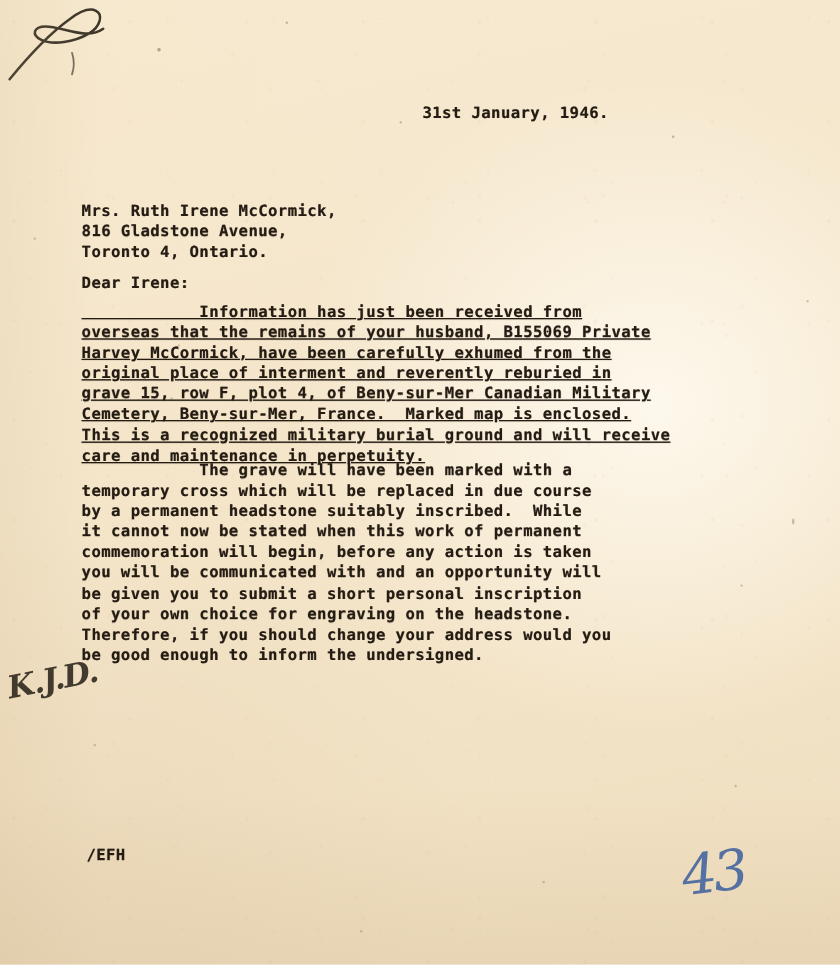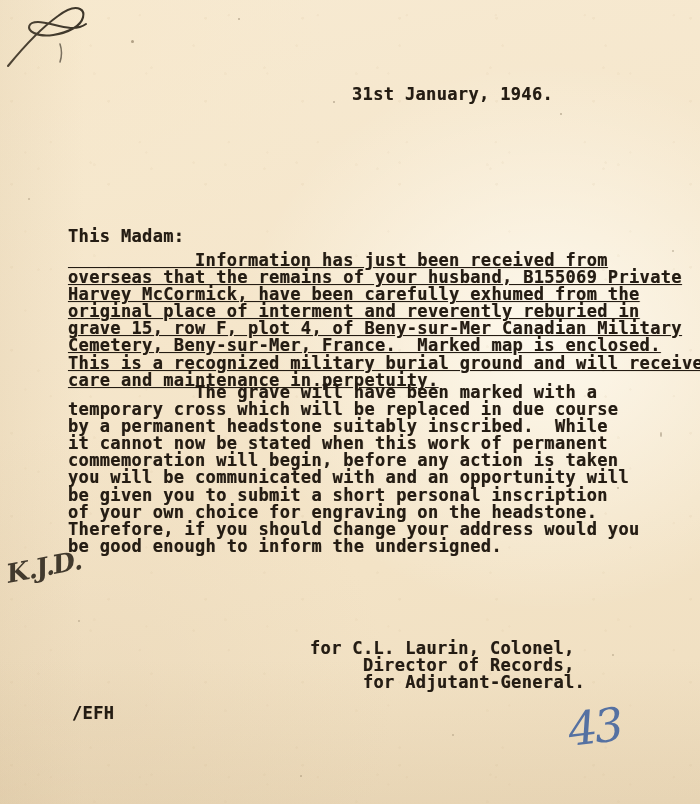--- a/index.html
+++ b/index.html
@@ -62,21 +62,21 @@
     background:
       linear-gradient(to top, rgba(198,172,130,.20) 0%, rgba(198,172,130,0) 18%),
       linear-gradient(to right, rgba(198,172,130,.14) 0%, rgba(198,172,130,0) 12%);
   }
 
   
   .typed {
     position: absolute;
     color: #241c13;
     font-family: "DejaVu Sans Mono", monospace;
-    font-size: 17px;
+    font-size: 13px;
     line-height: 17.1px;
     letter-spacing: .35px;
     white-space: pre;
     font-weight: 700;
     text-shadow:
        0.35px 0 0 rgba(36,28,19,.30),
       -0.35px 0 0 rgba(36,28,19,.18),
        0 0.35px 0 rgba(36,28,19,.22);
   }
 
@@ -146,22 +146,25 @@
     <span class="speck" style="left:78px;   top:620px; width:1.8px; height:1.8px; opacity:.3;"></span>
     <span class="speck" style="left:452px;  top:734px; width:2px;   height:2px;   opacity:.3;"></span>
     <span class="speck" style="left:300px;  top:775px; width:1.7px; height:1.7px; opacity:.28;"></span>
     <span class="speck" style="left:28px;   top:198px; width:1.6px; height:1.6px; opacity:.28;"></span>
     <span class="speck" style="left:672px;  top:250px; width:1.6px; height:1.6px; opacity:.3;"></span>
     <span class="speck" style="left:612px;  top:654px; width:1.8px; height:1.8px; opacity:.3;"></span>
   </div>
 
   <div class="typed" id="date-line">31st January, 1946.</div>
 
+  <div class="typed" id="address-block">Mrs. Ruth Irene McCormick,
+816 Gladstone Avenue,
+Toronto 4, Ontario.</div>
 
-  <div class="typed" id="salutation">This Madam:</div>
+  <div class="typed" id="salutation">Dear Irene:</div>
 
   <div class="typed" id="para-1">            Information has just been received from
 overseas that the remains of your husband, B155069 Private
 Harvey McCormick, have been carefully exhumed from the
 original place of interment and reverently reburied in
 grave 15, row F, plot 4, of Beny-sur-Mer Canadian Military
 Cemetery, Beny-sur-Mer, France.  Marked map is enclosed.
 This is a recognized military burial ground and will receive
 care and maintenance in perpetuity.</div>
 
@@ -177,23 +180,20 @@
 be good enough to inform the undersigned.</div>
 
 
   <svg id="signature" viewBox="0 0 140 72">
     <path d="M8 66 C 26 44, 44 26, 58 16 C 66 10, 74 6, 80 9
              C 86 12, 84 22, 74 28 C 62 35, 44 38, 34 33
              C 26 29, 28 22, 38 22 C 52 22, 72 34, 86 24" fill="none" stroke="#221b12" stroke-width="2.1" stroke-linecap="round" stroke-linejoin="round" opacity=".88"></path>
     <path d="M60 44 C 62 50, 62 56, 60 62" fill="none" stroke="#221b12" stroke-width="1.5" stroke-linecap="round" opacity=".6"></path>
   </svg>
 
-  <div class="typed" id="sig-block">for C.L. Laurin, Colonel,
-     Director of Records,
-     for Adjutant-General.</div>
 
   <div class="typed" id="typist">/EFH</div>
 
   <div class="hand" id="margin-note">K.J.D.</div>
 
   <div class="hand" id="folio-number">43</div>
 
 </div>
 
 </body></html>

